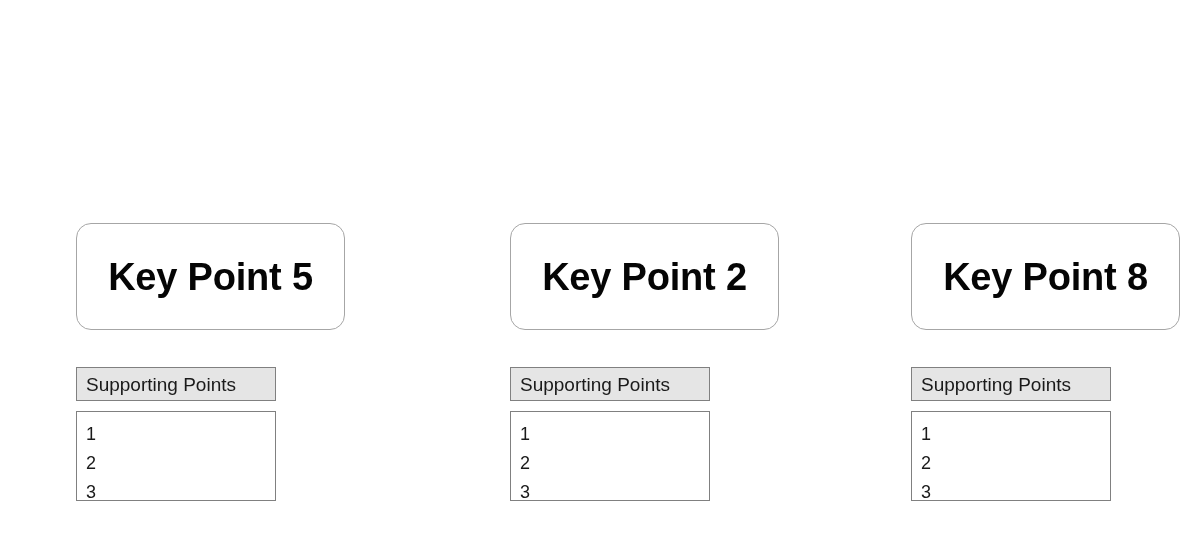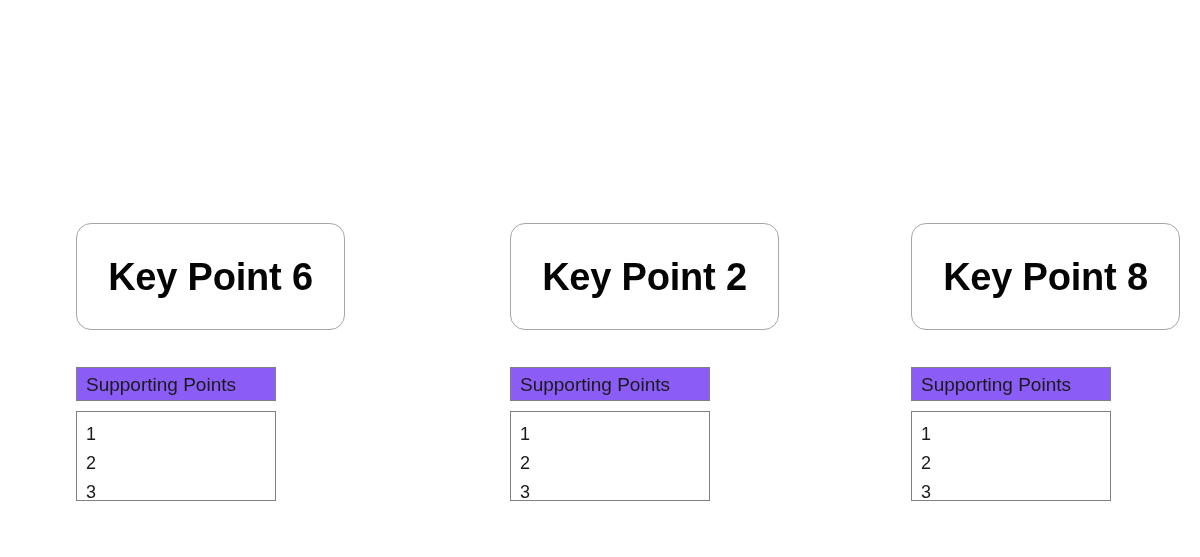--- a/index.html
+++ b/index.html
@@ -77,21 +77,21 @@
   }
 
   
   .sp-header {
     position: absolute;
     top: 144px;   
     width: 200px;
     height: 34px;
     box-sizing: border-box;
     border: 1.3px solid #808080;
-    background: #8b5cf6;
+    background: #e5e5e5;
     display: flex;
     align-items: center;
   }
   .sp-header-text {
     font-family: "Liberation Sans", sans-serif;
     font-size: 19px;
     line-height: 1;
     color: #1a1a1a;
     padding-left: 9px;
     white-space: nowrap;
@@ -116,21 +116,21 @@
   }
 </style>
 </head>
 <body>
 
 <div id="slide">
 
 
   <div class="col col-1">
     <div class="keypoint">
-      <span class="keypoint-text">Key Point 6</span>
+      <span class="keypoint-text">Key Point 5</span>
     </div>
     <div class="sp-header">
       <span class="sp-header-text">Supporting Points</span>
     </div>
     <div class="sp-list">
       <div class="sp-item">1</div>
       <div class="sp-item">2</div>
       <div class="sp-item">3</div>
     </div>
   </div>

